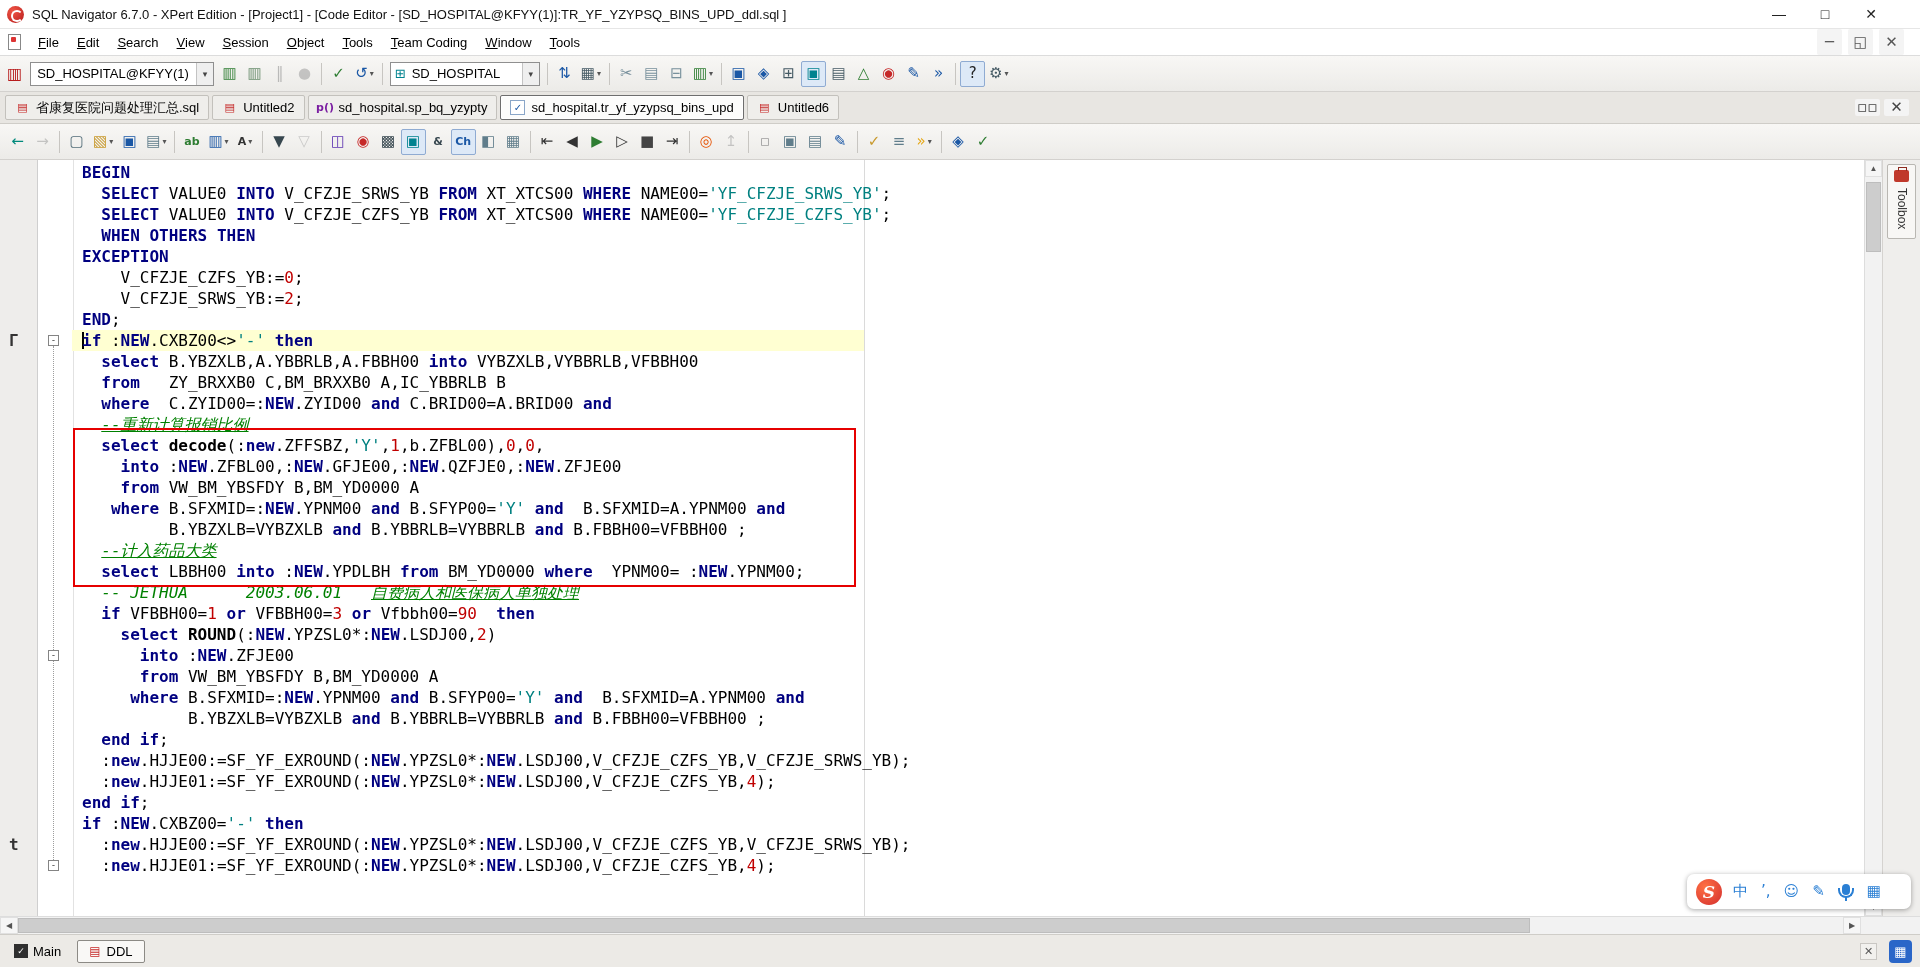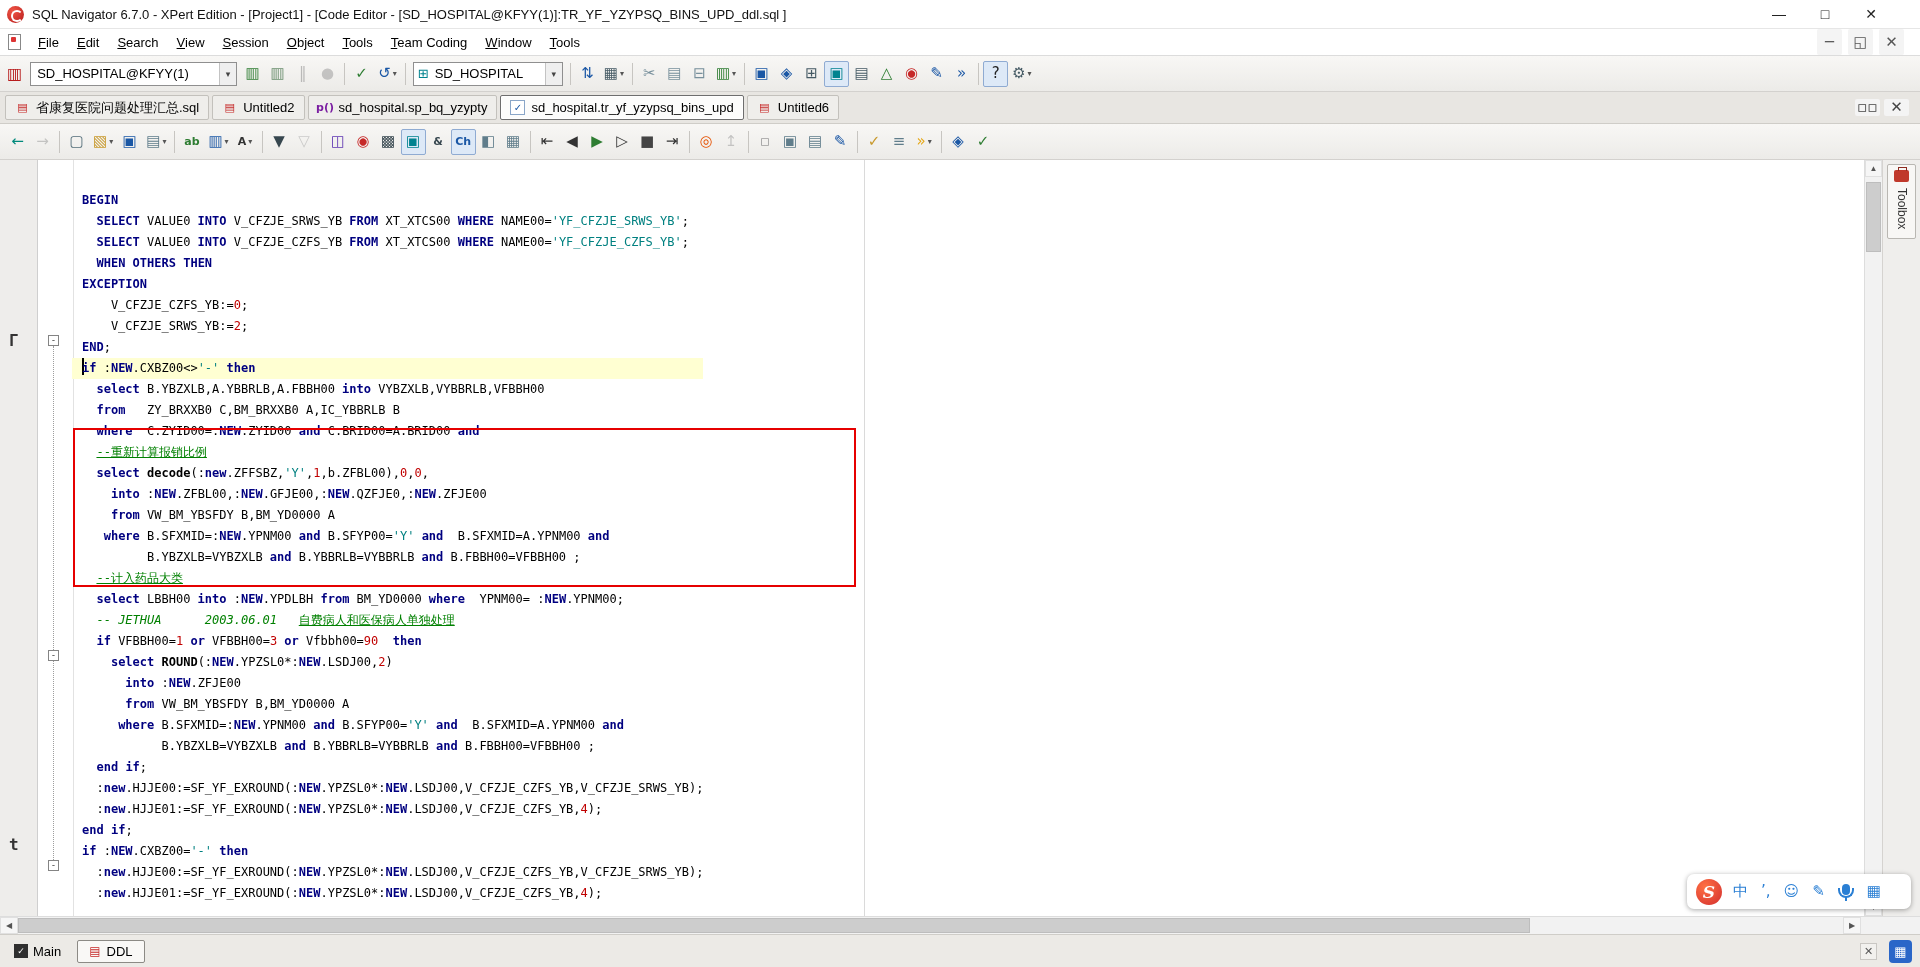--- a/index.html
+++ b/index.html
@@ -49,33 +49,33 @@
   .tabbar-right .mdi-btn { width: 19px; height: 17px; }
 
   
   .workspace { position: relative; height: 756px; background: #eeedeb; overflow: hidden; }
   .left-margin { position: absolute; left: 0; top: 0; width: 37px; height: 100%; }
   .struct-glyph { position: absolute; left: 9px; width: 20px; font-family: "DejaVu Sans Mono", monospace; font-size: 16px; font-weight: bold; color: #333; line-height: 21px; }
   .editor { position: absolute; left: 37px; top: 0; width: 1827px; height: 756px; background: #fff; border-left: 1px solid #cfcfcf; overflow: hidden; }
   .gutter { position: absolute; left: 0; top: 0; width: 36px; height: 100%; background: #fff; border-right: 1px solid #e2e2e2; }
   .fold-line { position: absolute; left: 15px; width: 1px; border-left: 1px dotted #9d9d9d; }
   .fold-box { position: absolute; left: 10px; width: 11px; height: 11px; border: 1px solid #848484; background: #fff; font-size: 9px; line-height: 9px; text-align: center; color: #333; font-family: "DejaVu Sans Mono", monospace; }
-  .code { position: absolute; left: 44px; top: 2px; font-family: "DejaVu Sans Mono", "Liberation Mono", monospace; font-size: 12px; line-height: 21px; margin-top: 28px; }
+  .code { position: absolute; left: 44px; top: 2px; font-family: "DejaVu Sans Mono", "Liberation Mono", monospace; font-size: 16px; line-height: 21px; }
   .line { white-space: pre; height: 21px; }
   .line.current { margin-left: -10px; padding-left: 10px; background: linear-gradient(90deg, #ffffd2 0, #ffffd2 792px, rgba(0,0,0,0) 792px); }
   .caret { display: inline-block; width: 2px; height: 17px; background: #000; vertical-align: -3px; margin-right: -2px; }
   .tok-p  { color: #000; }
   .tok-k  { color: #000080; font-weight: bold; }
   .tok-s  { color: #008080; }
   .tok-n  { color: #c00000; }
   .tok-c  { color: #008000; font-style: italic; }
   .tok-f  { color: #000; font-weight: bold; }
   .tok-pu { color: #000; text-decoration: underline; }
   .tok-ku { color: #000080; font-weight: bold; text-decoration: underline; }
-  .tok-cu { color: #008000; text-decoration: underline; }
+  .tok-cu { color: #008000; font-style: italic; text-decoration: underline; }
   .margin-line { position: absolute; left: 826px; top: 0; width: 1px; height: 100%; background: #dadada; }
   .red-box { position: absolute; left: 35px; top: 268px; width: 783px; height: 159px; border: 2px solid #e60000; z-index: 6; pointer-events: none; }
 
   
   .vscroll { position: absolute; left: 1864px; top: 0; width: 18px; height: 756px; background: #f2f2f2; border-left: 1px solid #ddd; }
   .vscroll .arr { height: 17px; display: flex; align-items: center; justify-content: center; font-size: 8px; color: #555; border: 1px solid #e0e0e0; background: #f6f6f6; }
   .vscroll .arr.bottom { position: absolute; bottom: 0; left: 0; right: 0; }
   .vthumb { position: absolute; left: 1px; top: 22px; width: 15px; height: 70px; background: #cdcdcd; border: 1px solid #bdbdbd; }
 
   
@@ -143,21 +143,21 @@
         <span class="glyph" style="color: rgb(85, 85, 85);">◱</span>
       </div>
       <div class="tbtn mdi-btn">
         <span class="glyph" style="color: rgb(85, 85, 85);">✕</span>
       </div>
     </div>
 </div>
 
 <div class="toolbar">
   <span class="tb-dbicon">▥</span>
-  <div class="combo" style="width:207px">
+  <div class="combo" style="width:184px">
     <span class="combo-text">SD_HOSPITAL@KFYY(1)</span>
     <span class="combo-arrow">▾</span>
   </div>
   <div class="tb-group">
       <div class="tbtn">
         <span class="glyph" style="color: rgb(46, 125, 50);">▥</span>
       </div>
       <div class="tbtn">
         <span class="glyph" style="color: rgb(107, 143, 110);">▥</span>
       </div>

